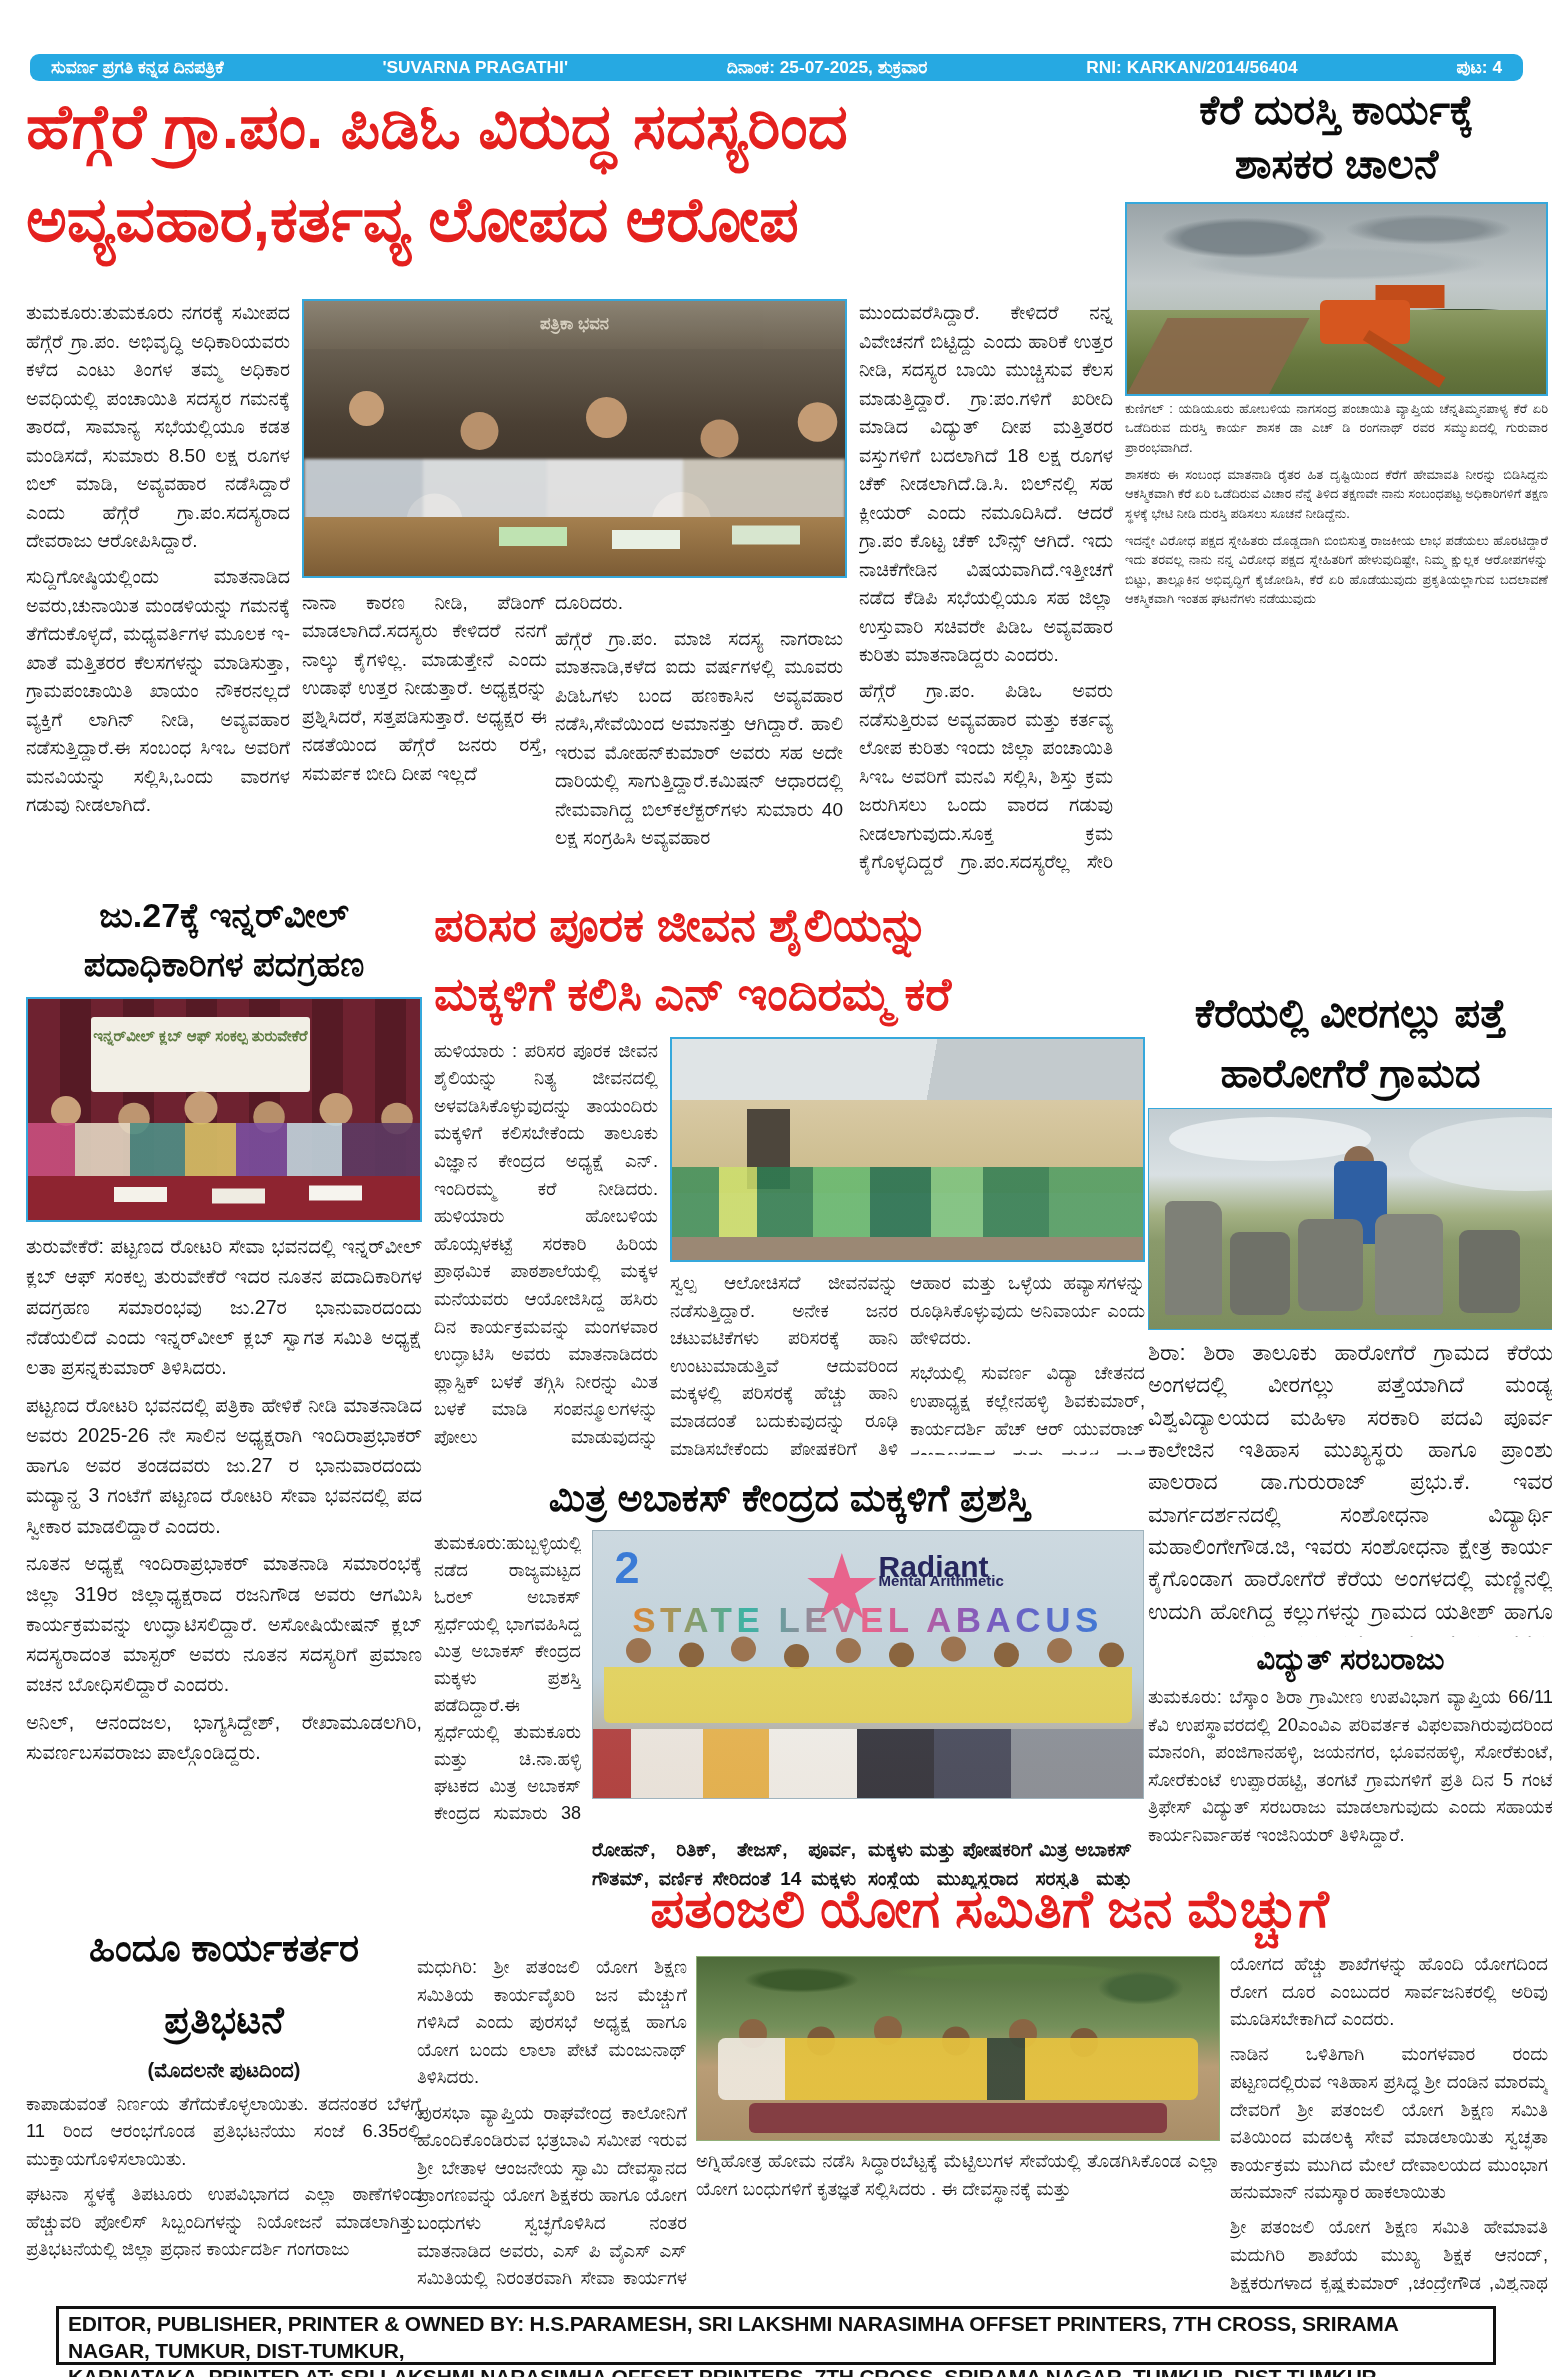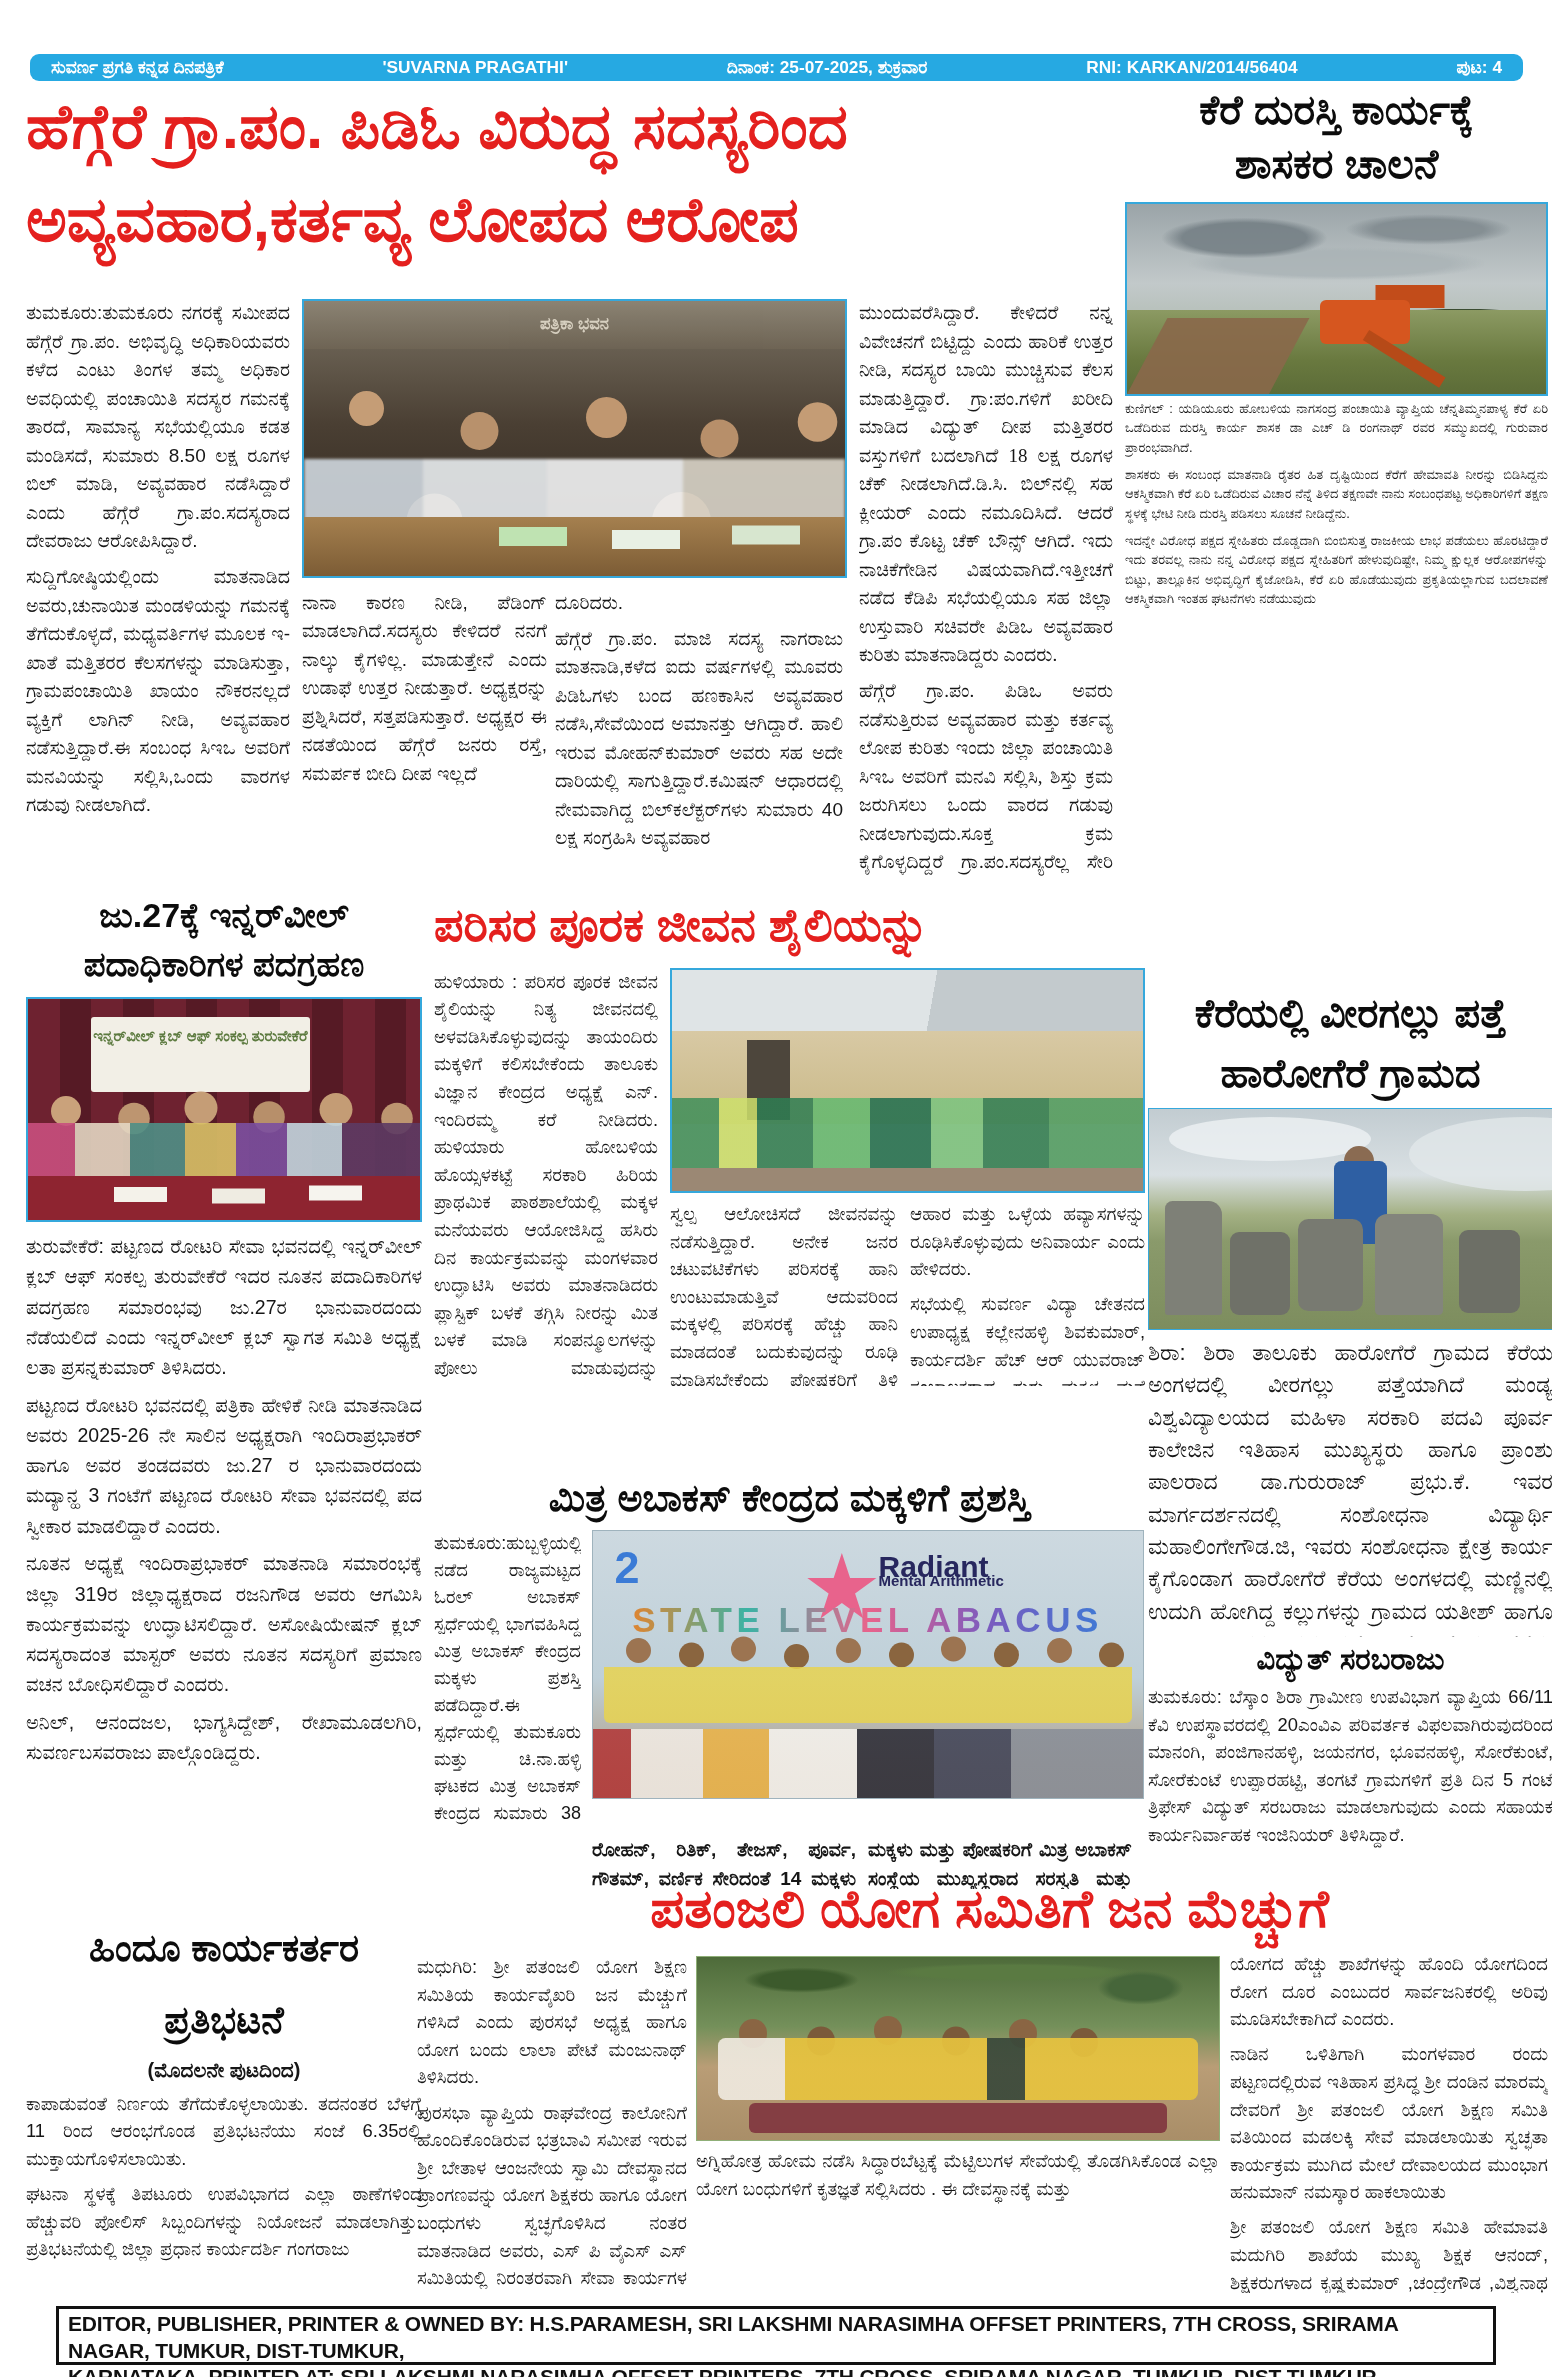--- a/index.html
+++ b/index.html
@@ -158,21 +158,21 @@
       <div style="display:flex;gap:8px;margin-top:10.5px;">
         <div class="kn" style="width:245px;height:290px;">
           <p>ನಾನಾ ಕಾರಣ ನೀಡಿ, ಪೆಡಿಂಗ್ ಮಾಡಲಾಗಿದೆ.ಸದಸ್ಯರು ಕೇಳಿದರೆ ನನಗೆ ನಾಲ್ಕು ಕೈಗಳಿಲ್ಲ. ಮಾಡುತ್ತೇನೆ ಎಂದು ಉಡಾಫೆ ಉತ್ತರ ನೀಡುತ್ತಾರೆ. ಅಧ್ಯಕ್ಷರನ್ನು ಪ್ರಶ್ನಿಸಿದರೆ, ಸತ್ತಪಡಿಸುತ್ತಾರೆ. ಅಧ್ಯಕ್ಷರ ಈ ನಡತೆಯಿಂದ ಹೆಗ್ಗೆರೆ ಜನರು ರಸ್ತೆ, ಸಮರ್ಪಕ ಬೀದಿ ದೀಪ ಇಲ್ಲದೆ</p>
         </div>
         <div class="kn" style="width:288px;height:290px;">
           <p>ದೂರಿದರು.</p>
           <p>ಹೆಗ್ಗೆರೆ ಗ್ರಾ.ಪಂ. ಮಾಜಿ ಸದಸ್ಯ ನಾಗರಾಜು ಮಾತನಾಡಿ,ಕಳೆದ ಐದು ವರ್ಷಗಳಲ್ಲಿ ಮೂವರು ಪಿಡಿಓಗಳು ಬಂದ ಹಣಕಾಸಿನ ಅವ್ಯವಹಾರ ನಡೆಸಿ,ಸೇವೆಯಿಂದ ಅಮಾನತ್ತು ಆಗಿದ್ದಾರೆ. ಹಾಲಿ ಇರುವ ಮೋಹನ್‌ಕುಮಾರ್ ಅವರು ಸಹ ಅದೇ ದಾರಿಯಲ್ಲಿ ಸಾಗುತ್ತಿದ್ದಾರೆ.ಕಮಿಷನ್ ಆಧಾರದಲ್ಲಿ ನೇಮವಾಗಿದ್ದ ಬಿಲ್‌ಕಲೆಕ್ಟರ್‌ಗಳು ಸುಮಾರು 40 ಲಕ್ಷ ಸಂಗ್ರಹಿಸಿ ಅವ್ಯವಹಾರ</p>
         </div>
       </div>
     </div>
-    <div class="kn" style="width:254px;height:584px;font-family:Liberation Serif, serif;">
+    <div class="kn" style="width:254px;height:584px;">
       <p>ಮುಂದುವರೆಸಿದ್ದಾರೆ. ಕೇಳಿದರೆ ನನ್ನ ವಿವೇಚನಗೆ ಬಿಟ್ಟಿದ್ದು ಎಂದು ಹಾರಿಕೆ ಉತ್ತರ ನೀಡಿ, ಸದಸ್ಯರ ಬಾಯಿ ಮುಚ್ಚಿಸುವ ಕೆಲಸ ಮಾಡುತ್ತಿದ್ದಾರೆ. ಗ್ರಾ:ಪಂ.ಗಳಿಗೆ ಖರೀದಿ ಮಾಡಿದ ವಿದ್ಯುತ್ ದೀಪ ಮತ್ತಿತರರ ವಸ್ತುಗಳಿಗೆ ಬದಲಾಗಿದೆ 18 ಲಕ್ಷ ರೂಗಳ ಚೆಕ್ ನೀಡಲಾಗಿದೆ.ಡಿ.ಸಿ. ಬಿಲ್‌ನಲ್ಲಿ ಸಹ ಕ್ಲೀಯರ್ ಎಂದು ನಮೂದಿಸಿದೆ. ಆದರೆ ಗ್ರಾ.ಪಂ ಕೊಟ್ಟ ಚೆಕ್ ಬೌನ್ಸ್ ಆಗಿದೆ. ಇದು ನಾಚಿಕೆಗೇಡಿನ ವಿಷಯವಾಗಿದೆ.ಇತ್ತೀಚಗೆ ನಡೆದ ಕೆಡಿಪಿ ಸಭೆಯಲ್ಲಿಯೂ ಸಹ ಜಿಲ್ಲಾ ಉಸ್ತುವಾರಿ ಸಚಿವರೇ ಪಿಡಿಒ ಅವ್ಯವಹಾರ ಕುರಿತು ಮಾತನಾಡಿದ್ದರು ಎಂದರು.</p>
       <p>ಹೆಗ್ಗೆರೆ ಗ್ರಾ.ಪಂ. ಪಿಡಿಒ ಅವರು ನಡೆಸುತ್ತಿರುವ ಅವ್ಯವಹಾರ ಮತ್ತು ಕರ್ತವ್ಯ ಲೋಪ ಕುರಿತು ಇಂದು ಜಿಲ್ಲಾ ಪಂಚಾಯಿತಿ ಸಿಇಒ ಅವರಿಗೆ ಮನವಿ ಸಲ್ಲಿಸಿ, ಶಿಸ್ತು ಕ್ರಮ ಜರುಗಿಸಲು ಒಂದು ವಾರದ ಗಡುವು ನೀಡಲಾಗುವುದು.ಸೂಕ್ತ ಕ್ರಮ ಕೈಗೊಳ್ಳದಿದ್ದರೆ ಗ್ರಾ.ಪಂ.ಸದಸ್ಯರೆಲ್ಲ ಸೇರಿ ಗ್ರಾ.ಪಂಗೆ ಪ್ರತಿಭಟನೆ ನಡೆಸಲಾಗುವುದು ಎಂದು ತಿಳಿಸಿದರು.</p>
     </div>
   </div>
 
   <div class="abs" style="left:1125px;top:83px;width:423px;">
     <div class="hl-black center" style="font-size:41px;line-height:1.32;">
       <div>ಕೆರೆ ದುರಸ್ತಿ ಕಾರ್ಯಕ್ಕೆ</div>
       <div>ಶಾಸಕರ ಚಾಲನೆ</div>
     </div>
@@ -207,20 +207,21 @@
       <p>ತುರುವೇಕೆರೆ: ಪಟ್ಟಣದ ರೋಟರಿ ಸೇವಾ ಭವನದಲ್ಲಿ ಇನ್ನರ್‌ವೀಲ್ ಕ್ಲಬ್ ಆಫ್ ಸಂಕಲ್ಪ ತುರುವೇಕೆರೆ ಇದರ ನೂತನ ಪದಾದಿಕಾರಿಗಳ ಪದಗ್ರಹಣ ಸಮಾರಂಭವು ಜು.27ರ ಭಾನುವಾರದಂದು ನೆಡೆಯಲಿದೆ ಎಂದು ಇನ್ನರ್‌ವೀಲ್ ಕ್ಲಬ್ ಸ್ವಾಗತ ಸಮಿತಿ ಅಧ್ಯಕ್ಷೆ ಲತಾ ಪ್ರಸನ್ನಕುಮಾರ್ ತಿಳಿಸಿದರು.</p>
       <p>ಪಟ್ಟಣದ ರೋಟರಿ ಭವನದಲ್ಲಿ ಪತ್ರಿಕಾ ಹೇಳಿಕೆ ನೀಡಿ ಮಾತನಾಡಿದ ಅವರು 2025-26 ನೇ ಸಾಲಿನ ಅಧ್ಯಕ್ಷರಾಗಿ ಇಂದಿರಾಪ್ರಭಾಕರ್ ಹಾಗೂ ಅವರ ತಂಡದವರು ಜು.27 ರ ಭಾನುವಾರದಂದು ಮದ್ಯಾನ್ಹ 3 ಗಂಟೆಗೆ ಪಟ್ಟಣದ ರೋಟರಿ ಸೇವಾ ಭವನದಲ್ಲಿ ಪದ ಸ್ವೀಕಾರ ಮಾಡಲಿದ್ದಾರೆ ಎಂದರು.</p>
       <p>ನೂತನ ಅಧ್ಯಕ್ಷೆ ಇಂದಿರಾಪ್ರಭಾಕರ್ ಮಾತನಾಡಿ ಸಮಾರಂಭಕ್ಕೆ ಜಿಲ್ಲಾ 319ರ ಜಿಲ್ಲಾಧ್ಯಕ್ಷರಾದ ರಜನಿಗೌಡ ಅವರು ಆಗಮಿಸಿ ಕಾರ್ಯಕ್ರಮವನ್ನು ಉದ್ಘಾಟಿಸಲಿದ್ದಾರೆ. ಅಸೋಷಿಯೇಷನ್ ಕ್ಲಬ್ ಸದಸ್ಯರಾದಂತ ಮಾಸ್ಟರ್ ಅವರು ನೂತನ ಸದಸ್ಯರಿಗೆ ಪ್ರಮಾಣ ವಚನ ಬೋಧಿಸಲಿದ್ದಾರೆ ಎಂದರು.</p>
       <p>ಅನಿಲ್, ಆನಂದಜಲ, ಭಾಗ್ಯಸಿದ್ದೇಶ್, ರೇಖಾಮೂಡಲಗಿರಿ, ಸುವರ್ಣಬಸವರಾಜು ಪಾಲ್ಗೊಂಡಿದ್ದರು.</p>
     </div>
   </div>
 
   <div class="abs" style="left:434px;top:891px;width:711px;">
     <div class="hl-red" style="font-size:46px;line-height:1.5;">
       <div>ಪರಿಸರ ಪೂರಕ ಜೀವನ ಶೈಲಿಯನ್ನು</div>
+      <div>ಮಕ್ಕಳಿಗೆ ಕಲಿಸಿ ಎನ್ ಇಂದಿರಮ್ಮ ಕರೆ</div>
     </div>
     <div style="display:flex;gap:12px;margin-top:7.5px;">
       <div class="kn" style="width:224px;height:421px;font-size:18.4px;">
         <p>ಹುಳಿಯಾರು : ಪರಿಸರ ಪೂರಕ ಜೀವನ ಶೈಲಿಯನ್ನು ನಿತ್ಯ ಜೀವನದಲ್ಲಿ ಅಳವಡಿಸಿಕೊಳ್ಳುವುದನ್ನು ತಾಯಂದಿರು ಮಕ್ಕಳಿಗೆ ಕಲಿಸಬೇಕೆಂದು ತಾಲೂಕು ವಿಜ್ಞಾನ ಕೇಂದ್ರದ ಅಧ್ಯಕ್ಷೆ ಎನ್. ಇಂದಿರಮ್ಮ ಕರೆ ನೀಡಿದರು. ಹುಳಿಯಾರು ಹೋಬಳಿಯ ಹೊಯ್ಸಳಕಟ್ಟೆ ಸರಕಾರಿ ಹಿರಿಯ ಪ್ರಾಥಮಿಕ ಪಾಠಶಾಲೆಯಲ್ಲಿ ಮಕ್ಕಳ ಮನೆಯವರು ಆಯೋಜಿಸಿದ್ದ ಹಸಿರು ದಿನ ಕಾರ್ಯಕ್ರಮವನ್ನು ಮಂಗಳವಾರ ಉದ್ಘಾಟಿಸಿ ಅವರು ಮಾತನಾಡಿದರು ಪ್ಲಾಸ್ಟಿಕ್ ಬಳಕೆ ತಗ್ಗಿಸಿ ನೀರನ್ನು ಮಿತ ಬಳಕೆ ಮಾಡಿ ಸಂಪನ್ಮೂಲಗಳನ್ನು ಪೋಲು ಮಾಡುವುದನ್ನು ತಪ್ಪಿಸುವುದನ್ನು ಮಕ್ಕಳಿಗೆ ಹೇಳಿಕೊಡಿ ಎಂದು ಸಲಹೆ ನೀಡಿದರು. ಸುವರ್ಣ ವಿದ್ಯಾ ಕೇಂದ್ರದ ಅಧ್ಯಕ್ಷ</p>
       </div>
       <div style="width:475px;">
         <div class="photo school" style="width:100%;height:225px;">
           <div class="ly roof"></div>
           <div class="ly wall"></div>
           <div class="ly door"></div>

